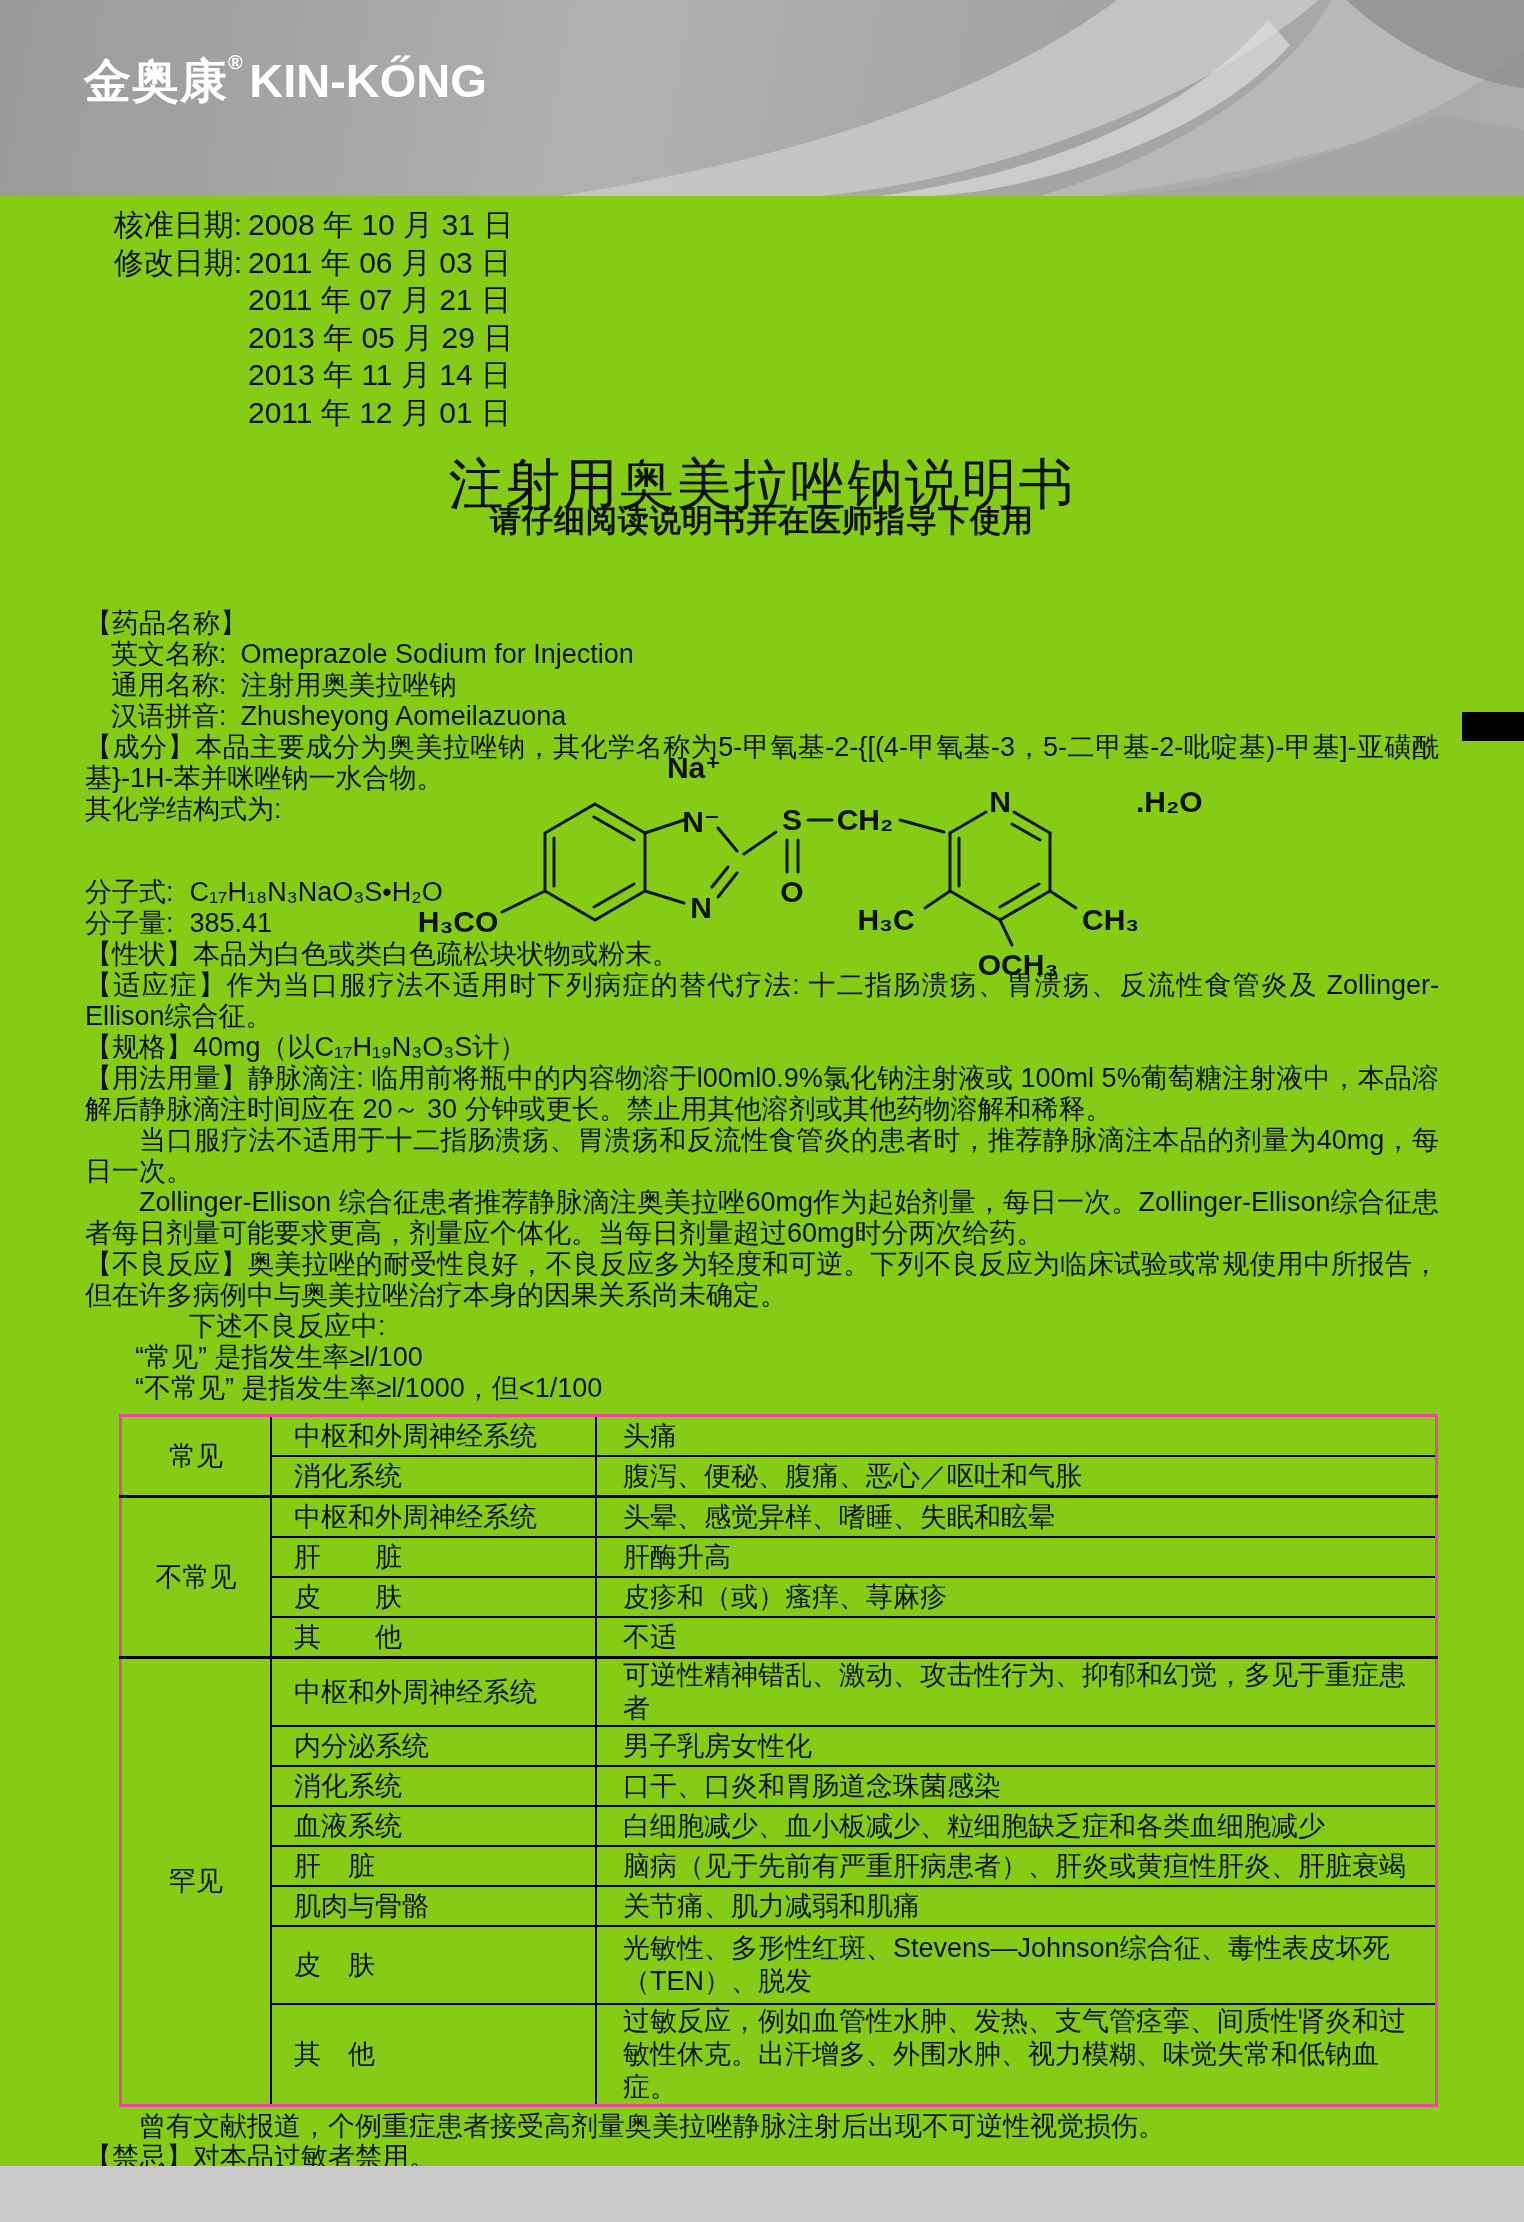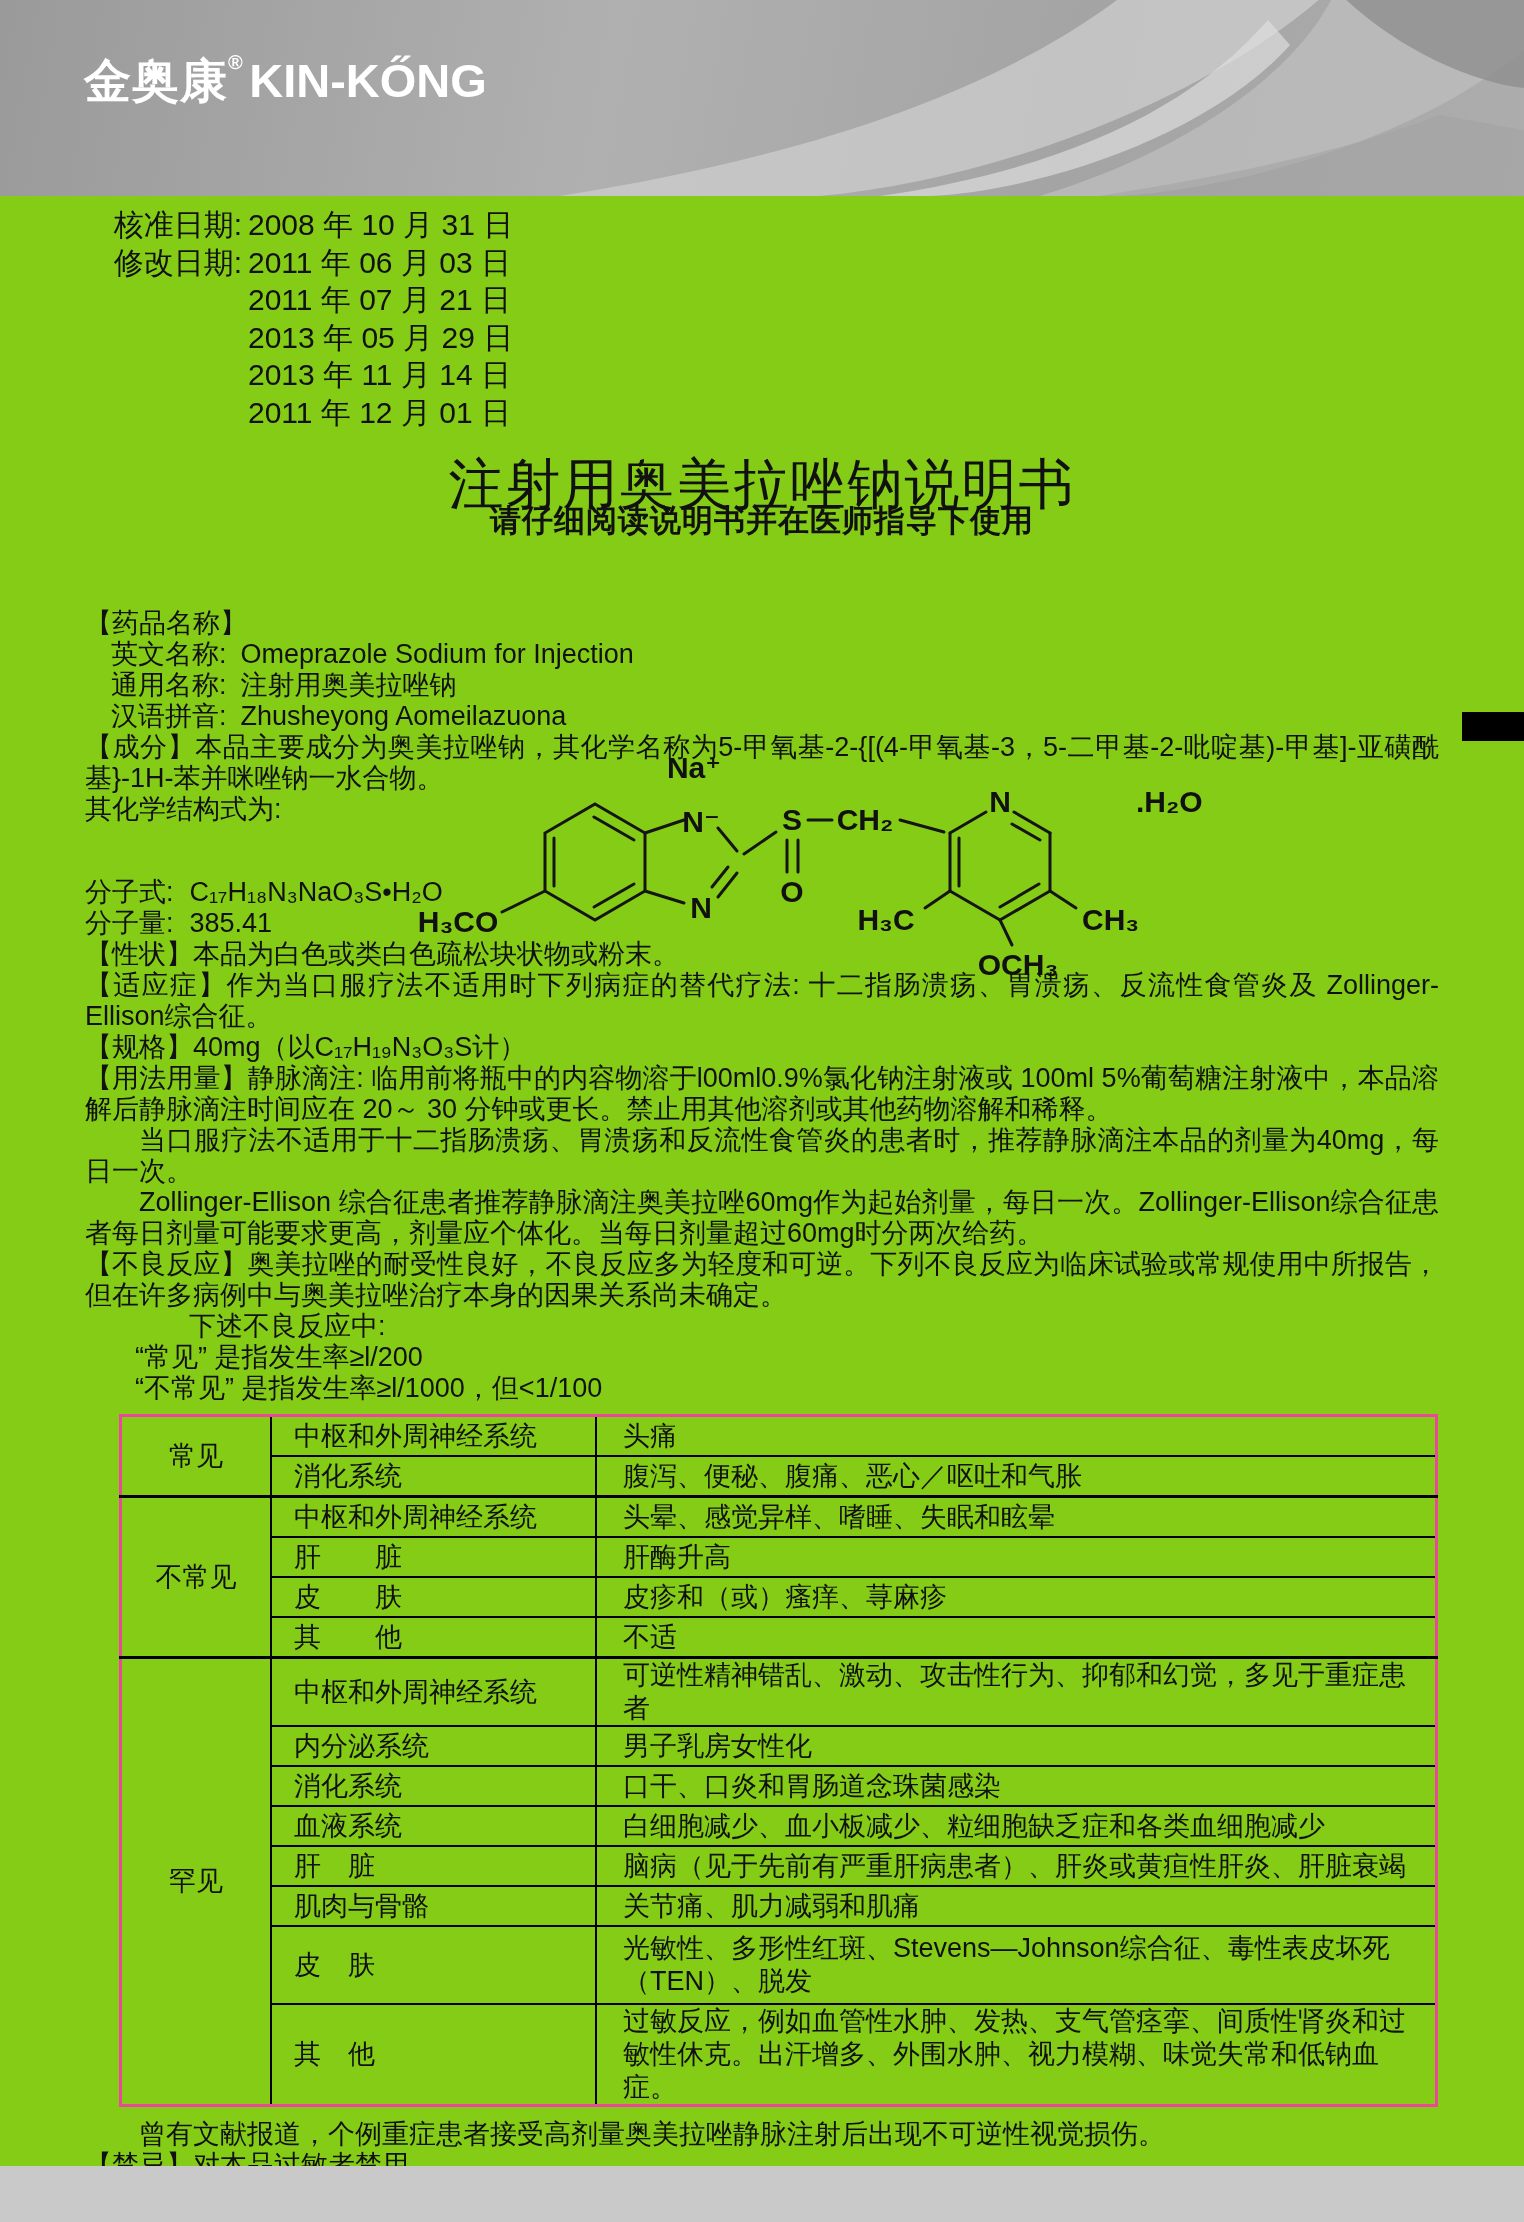--- a/index.html
+++ b/index.html
@@ -128,21 +128,21 @@
     </div>
 
     <p>【性状】本品为白色或类白色疏松块状物或粉末。</p>
     <p class="just">【适应症】作为当口服疗法不适用时下列病症的替代疗法: 十二指肠溃疡、胃溃疡、反流性食管炎及 Zollinger-Ellison综合征。</p>
     <p>【规格】40mg（以C₁₇H₁₉N₃O₃S计）</p>
     <p class="just">【用法用量】静脉滴注: 临用前将瓶中的内容物溶于l00ml0.9%氯化钠注射液或 100ml 5%葡萄糖注射液中，本品溶解后静脉滴注时间应在 20～ 30 分钟或更长。禁止用其他溶剂或其他药物溶解和稀释。</p>
     <p class="just indent">当口服疗法不适用于十二指肠溃疡、胃溃疡和反流性食管炎的患者时，推荐静脉滴注本品的剂量为40mg，每日一次。</p>
     <p class="just indent">Zollinger-Ellison 综合征患者推荐静脉滴注奥美拉唑60mg作为起始剂量，每日一次。Zollinger-Ellison综合征患者每日剂量可能要求更高，剂量应个体化。当每日剂量超过60mg时分两次给药。</p>
     <p class="just">【不良反应】奥美拉唑的耐受性良好，不良反应多为轻度和可逆。下列不良反应为临床试验或常规使用中所报告，但在许多病例中与奥美拉唑治疗本身的因果关系尚未确定。</p>
     <p class="adverse-intro">下述不良反应中:</p>
-    <p class="freq">“常见” 是指发生率≥l/200</p>
+    <p class="freq">“常见” 是指发生率≥l/100</p>
     <p class="freq">“不常见” 是指发生率≥l/1000，但&lt;1/100</p>
 
     <table class="adv-table">
       <tbody>
         <tr>
           <td class="c1" rowspan="2">常见</td>
           <td class="c2">中枢和外周神经系统</td>
           <td class="c3">头痛</td>
         </tr>
         <tr>
@@ -195,21 +195,21 @@
           <td class="c2">皮　肤</td>
           <td class="c3">光敏性、多形性红斑、Stevens—Johnson综合征、毒性表皮坏死（TEN）、脱发</td>
         </tr>
         <tr class="tall">
           <td class="c2">其　他</td>
           <td class="c3">过敏反应，例如血管性水肿、发热、支气管痉挛、间质性肾炎和过敏性休克。出汗增多、外围水肿、视力模糊、味觉失常和低钠血症。</td>
         </tr>
       </tbody>
     </table>
 
-    <p class="just indent" style="margin-top:12px;">曾有文献报道，个例重症患者接受高剂量奥美拉唑静脉注射后出现不可逆性视觉损伤。</p>
+    <p class="just indent" style="margin-top:4px;">曾有文献报道，个例重症患者接受高剂量奥美拉唑静脉注射后出现不可逆性视觉损伤。</p>
     <p>【禁忌】对本品过敏者禁用。</p>
   </div>
 
   <svg class="molecule" viewBox="0 0 820 250">
 
     <path class="bond" d="M207,64 L257,93 L257,151 L207,180 L157,151 L157,93 Z"></path>
     <line class="bond" x1="206" y1="77" x2="246" y2="100"></line>
     <line class="bond" x1="246" y1="144" x2="206" y2="167"></line>
     <line class="bond" x1="166" y1="146" x2="166" y2="98"></line>
 

